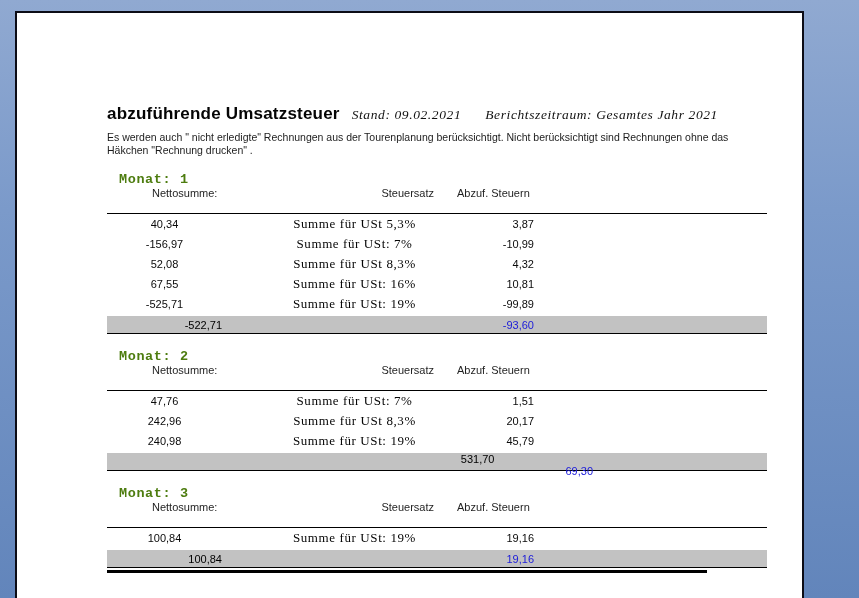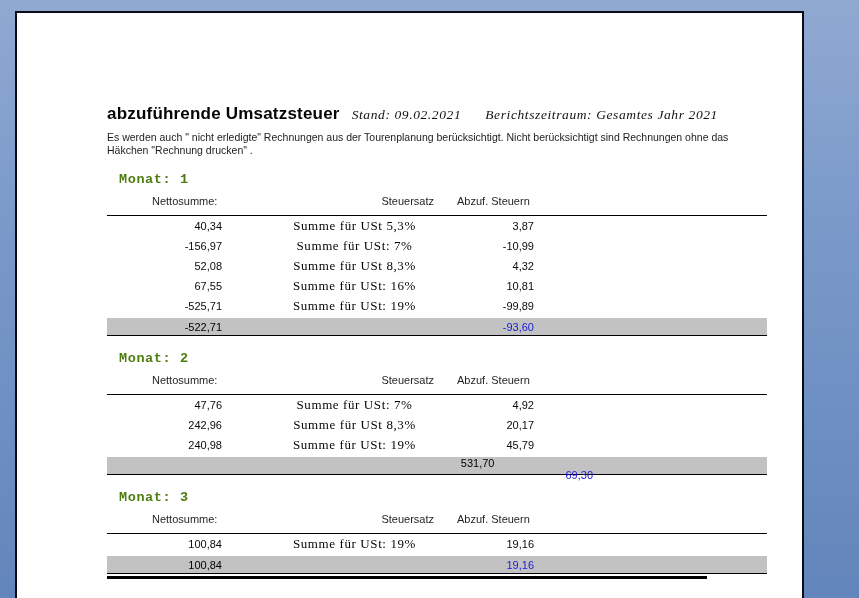--- a/index.html
+++ b/index.html
@@ -21,28 +21,28 @@
   }
   .meta.stand{margin-left:12px;}
   .meta.period{margin-left:24px;}
   .desc{margin-top:7px;font-size:10.5px;line-height:13px;color:#1c1c1c;width:645px;}
   .section{width:660px;margin-top:15px;}
   .section-title{
     font-family:Liberation Mono, monospace;font-weight:bold;font-size:13.5px;
     color:#4d7c0f;letter-spacing:0.6px;margin-left:12px;
   }
   .thead{
-    display:flex;margin-top:8px;padding-bottom:8px;border-bottom:1px solid #000;
+    display:flex;margin-top:0;padding-bottom:14px;border-bottom:1px solid #000;
     font-size:11px;color:#1f1f1f;
   }
   .th-netto{width:160px;padding-left:45px;box-sizing:border-box;text-align:left;}
   .th-rate{width:167px;text-align:right;}
   .th-tax{margin-left:23px;text-align:center;}
   .trow{display:flex;height:20px;align-items:center;font-size:11px;color:#0a0a0a;}
-  .td-netto{width:115px;text-align:right;}
+  .td-netto{width:115px;text-align:center;}
   .td-rate{
     width:265px;text-align:center;
     font-family:"Liberation Serif",serif;font-size:13px;letter-spacing:0.6px;color:#050505;
   }
   .td-tax{width:47px;text-align:right;}
   .total-row{
     margin-top:2px;height:17px;display:flex;align-items:center;
     border-bottom:1px solid #000;font-size:11px;font-weight:normal;color:#000;
   }
   .total-netto{width:115px;text-align:right;}
@@ -113,21 +113,21 @@
     <div class="section-title">Monat: 2</div>
     <div class="thead">
       <span class="th-netto">Nettosumme:</span>
       <span class="th-rate">Steuersatz</span>
       <span class="th-tax">Abzuf. Steuern</span>
     </div>
     <div class="rows">
   <div class="trow">
     <span class="td-netto">47,76</span>
     <span class="td-rate">Summe für USt: 7%</span>
-    <span class="td-tax">4,92</span>
+    <span class="td-tax">1,51</span>
   </div>
 
   <div class="trow">
     <span class="td-netto">242,96</span>
     <span class="td-rate">Summe für USt 8,3%</span>
     <span class="td-tax">20,17</span>
   </div>
 
   <div class="trow">
     <span class="td-netto">240,98</span>

